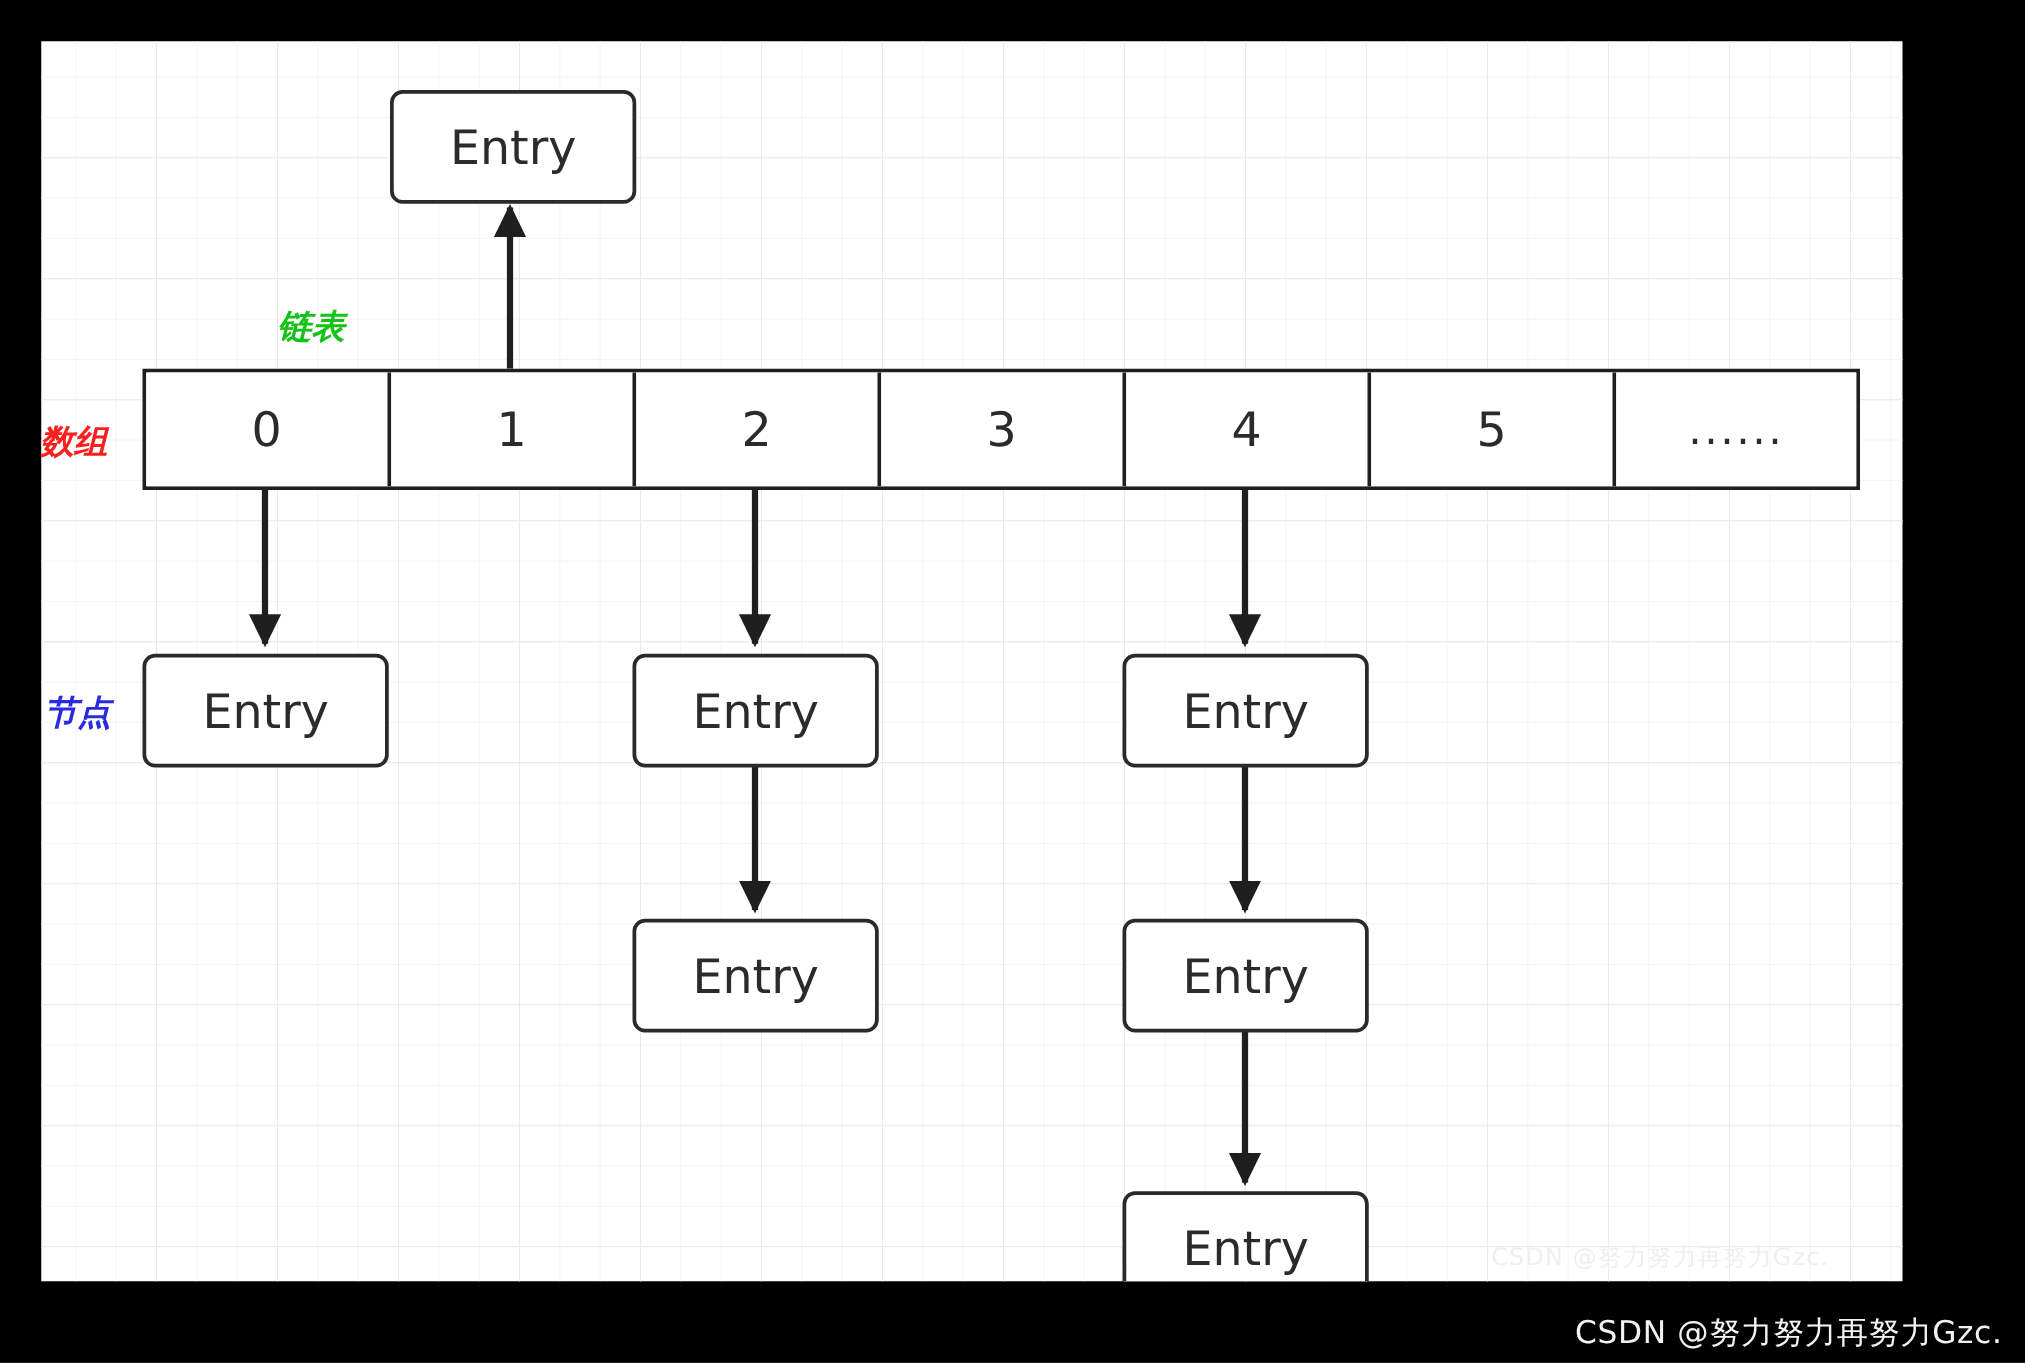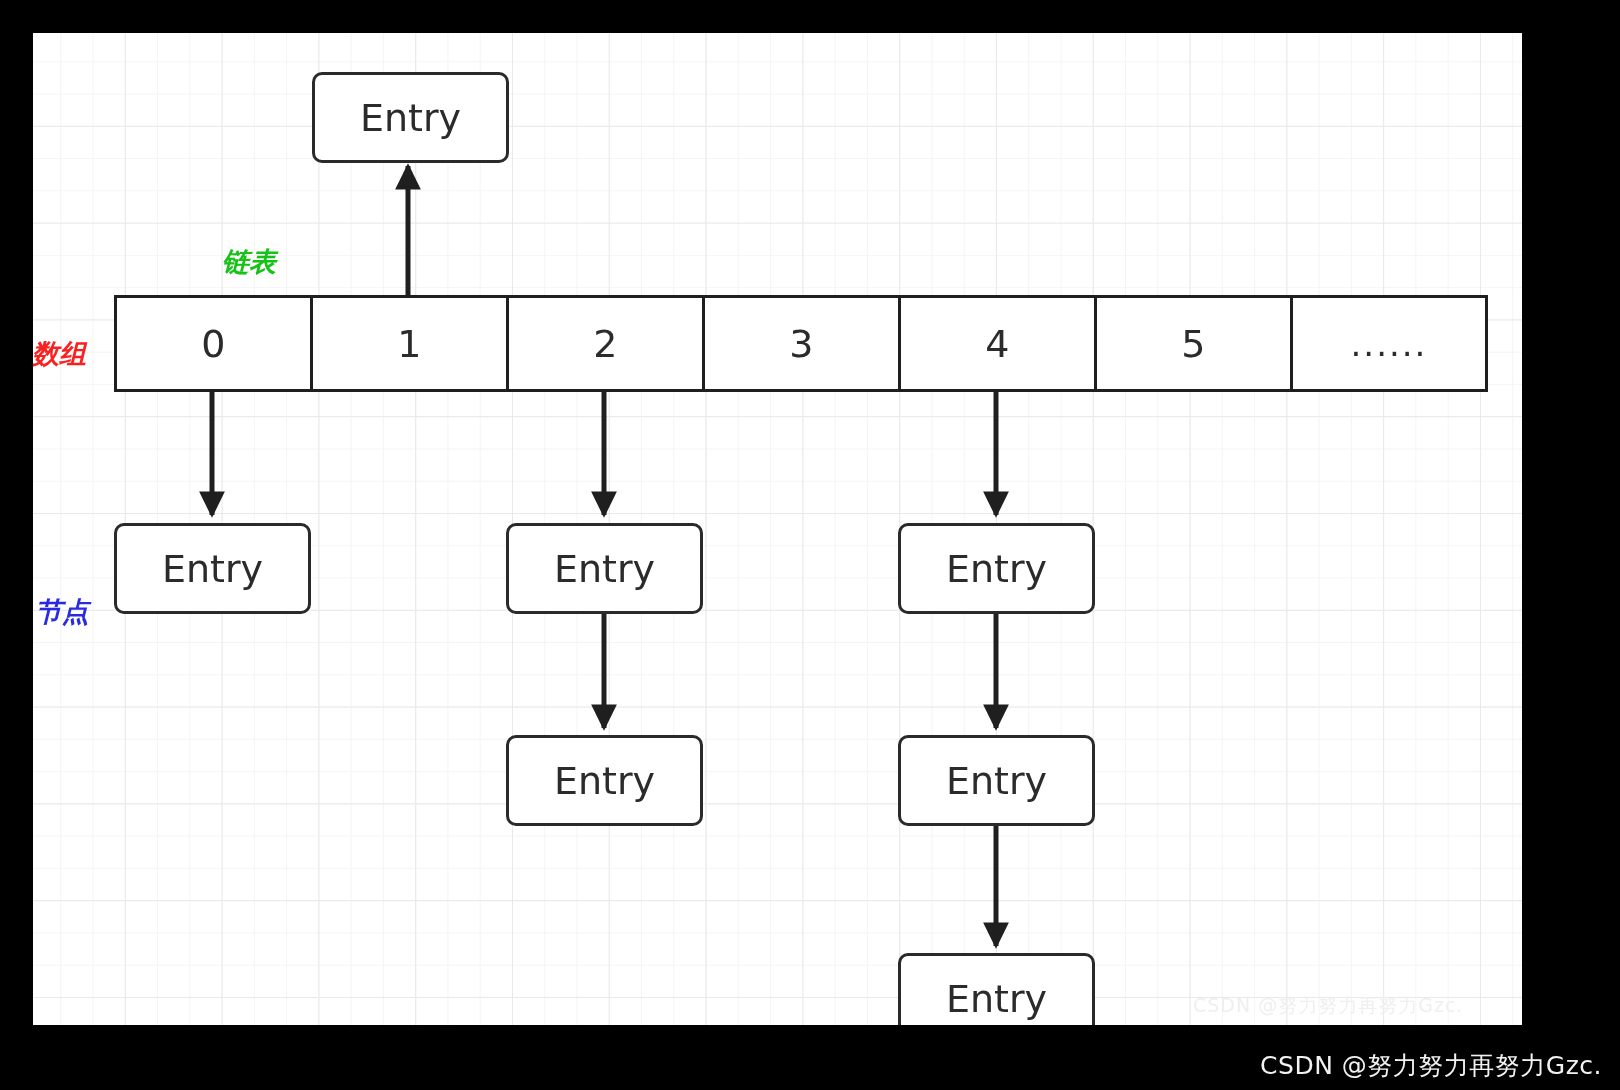--- a/index.html
+++ b/index.html
@@ -99,21 +99,21 @@
   .annot {
     position: absolute;
     font-style: italic;
     font-weight: 700;
     font-size: 27px;
     white-space: nowrap;
     line-height: 1;
   }
   .annot.green  { color: #16c216; }
   .annot.red    { color: #fb2020; text-align: center; }
-  .annot.blue   { color: #2a2ae0; margin-top: 41px; }
+  .annot.blue   { color: #2a2ae0; }
 
   
   .canvas-watermark {
     position: absolute;
     font-size: 19px;
     color: #efefef;
     white-space: nowrap;
     letter-spacing: 1px;
   }
 

